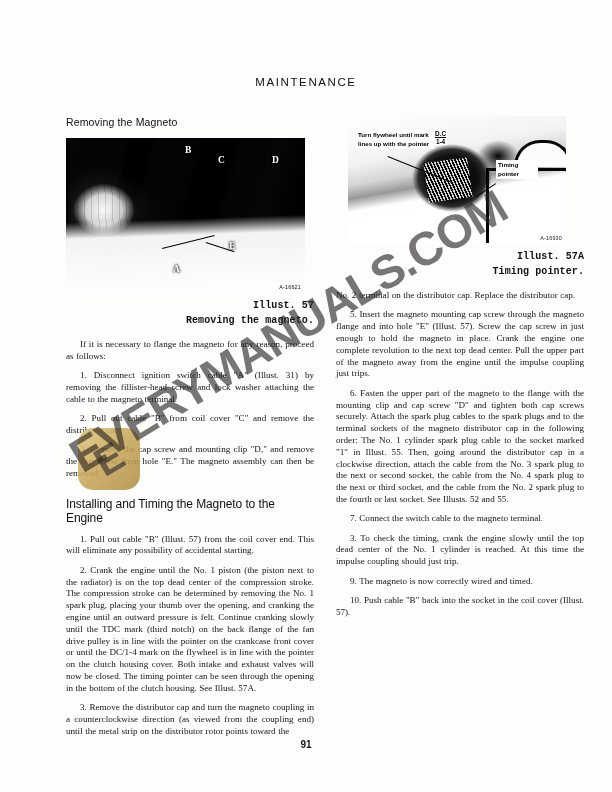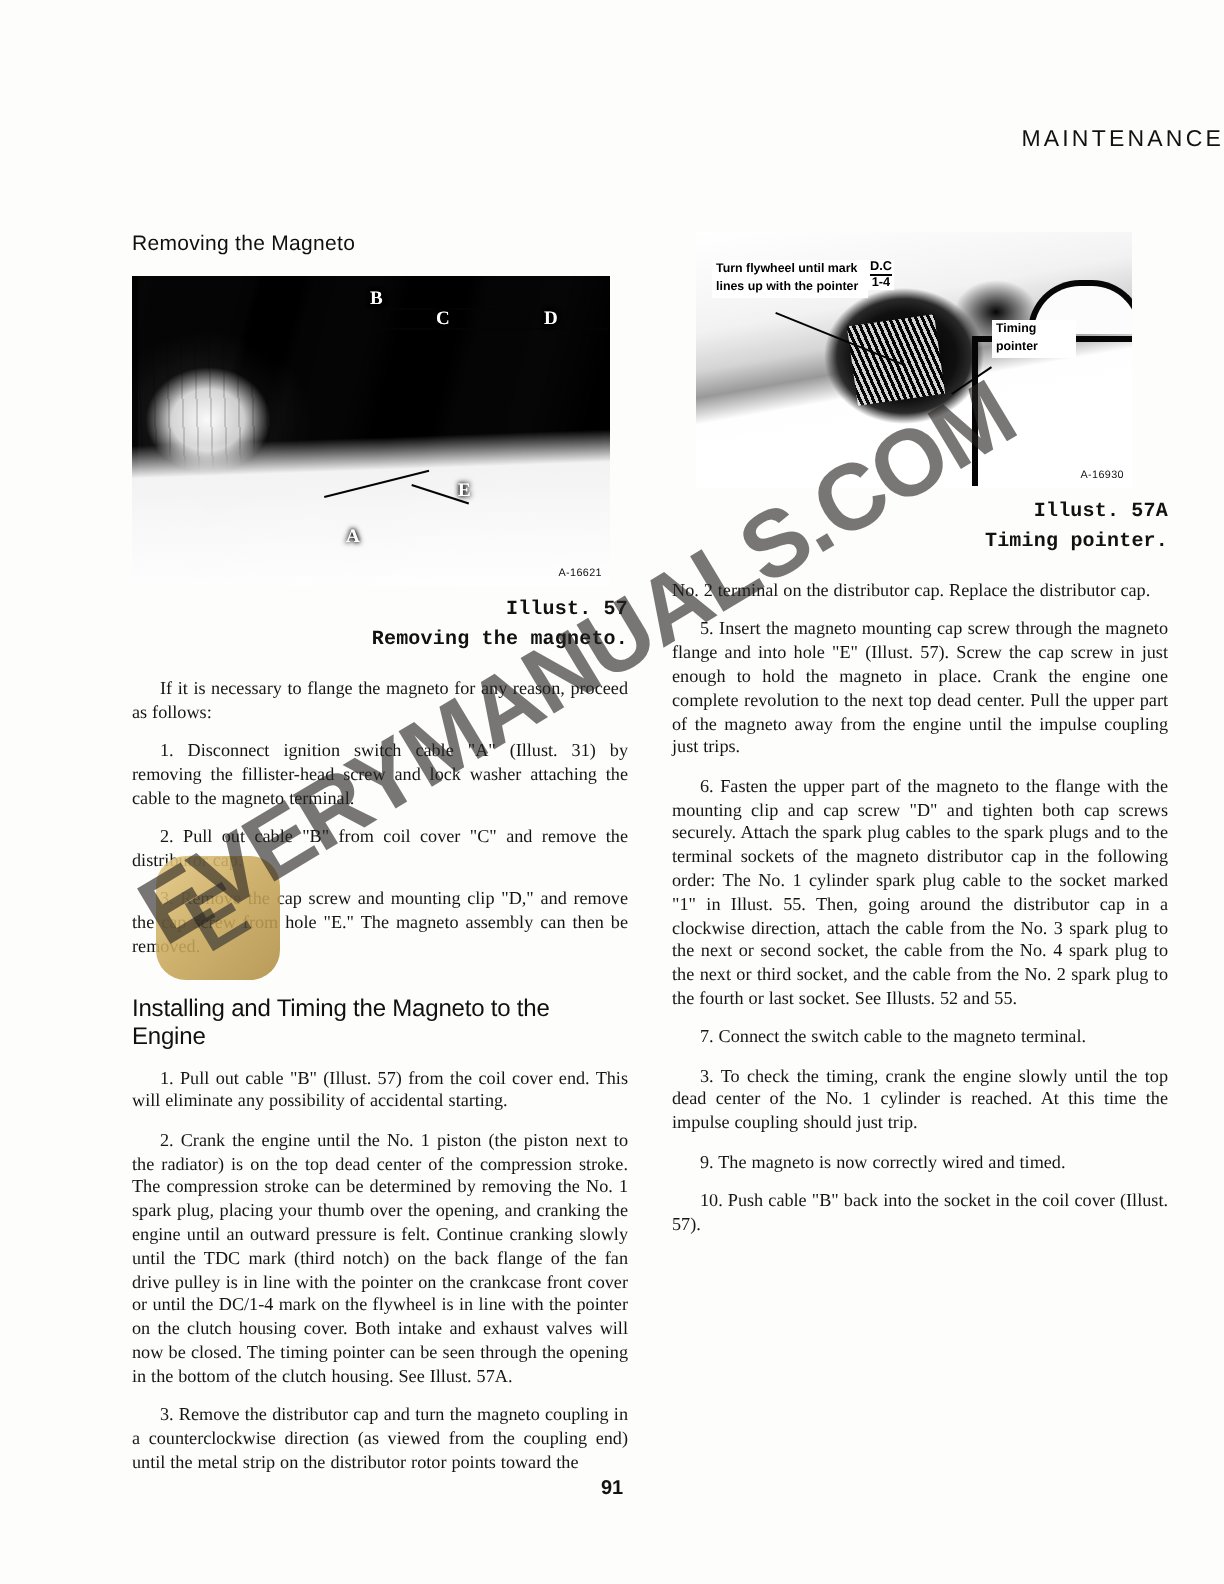--- a/index.html
+++ b/index.html
@@ -13,24 +13,24 @@
     height: 792px;
     background: #fdfdfb;
     overflow: hidden;
     font-family: "Liberation Serif", serif;
     color: #141414;
   }
 
   
   .running-head {
     position: absolute;
-    top: 64px;
+    top: 76px;
     left: 0;
     width: 612px;
-    text-align: right;
+    text-align: center;
     font-family: "Liberation Sans", sans-serif;
     font-size: 11.5px;
     letter-spacing: 1.6px;
     font-weight: 400;
     color: #111;
   }
 
   
   .col {
     position: absolute;

